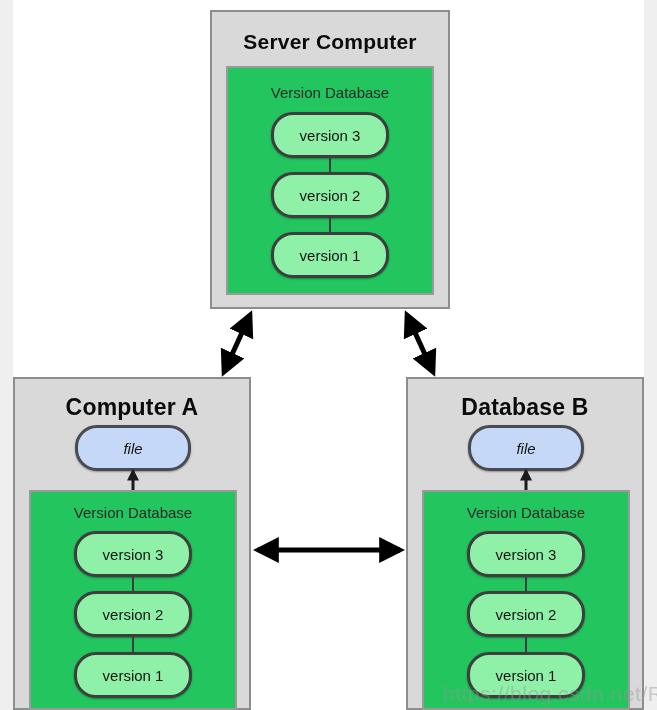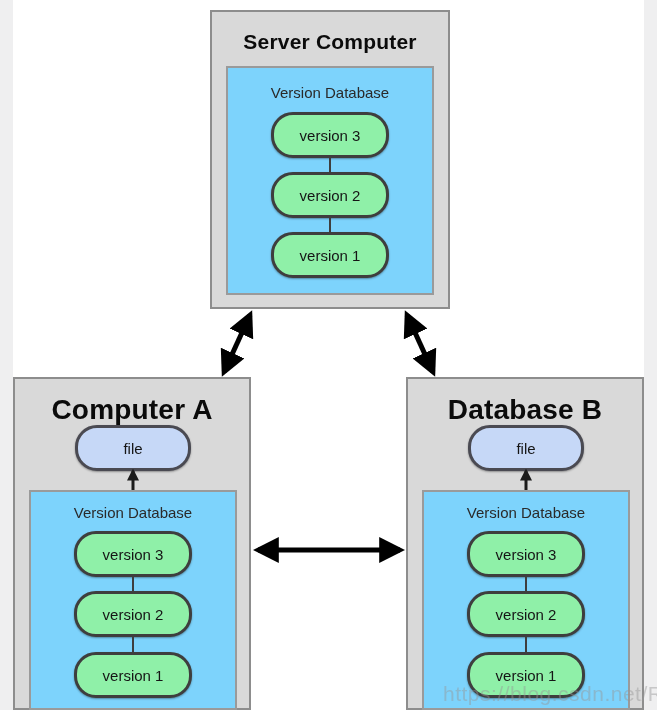--- a/index.html
+++ b/index.html
@@ -44,26 +44,26 @@
     font-weight: bold;
     color: #0b0b0b;
     letter-spacing: 0.2px;
   }
   #server-computer  { left: 210px; top: 10px;  width: 240px; height: 299px; }
   #server-computer .machine-title { top: 18px; font-size: 21px; }
 
   #computer-a { left: 13px;  top: 377px; width: 238px; height: 333px; }
   #computer-b { left: 406px; top: 377px; width: 238px; height: 333px; }
   #computer-a .machine-title,
-  #computer-b .machine-title { top: 15px; font-size: 28px; }
+  #computer-b .machine-title { top: 15px; font-size: 23px; }
 
   
   .vdb {
     position: absolute;
-    background: #7dd3fc;
+    background: #22c55e;
     border: 2px solid #9a9a9a;
     box-sizing: border-box;
   }
   .vdb-title {
     position: absolute;
     left: 0;
     right: 0;
     text-align: center;
     font-size: 15px;
     color: #2a2a2a;
@@ -82,21 +82,21 @@
     border-radius: 22px;
     border: 3px solid #3e3e3e;
     display: flex;
     align-items: center;
     justify-content: center;
     font-size: 15px;
     color: #151515;
     box-shadow: 0 1px 2px rgba(0,0,0,0.35);
   }
   .pill.version { background: #8ff0a8; }
-  .pill.file    { background: #c6d8f7; border-color: #4a4a52; }
+  .pill.file    { background: #c6d8f7; border-color: #4a4a52; font-style: italic; }
 
   
   .vconn {
     position: absolute;
     width: 2px;
     background: #3e3e3e;
   }
 
   
   #connectors {

